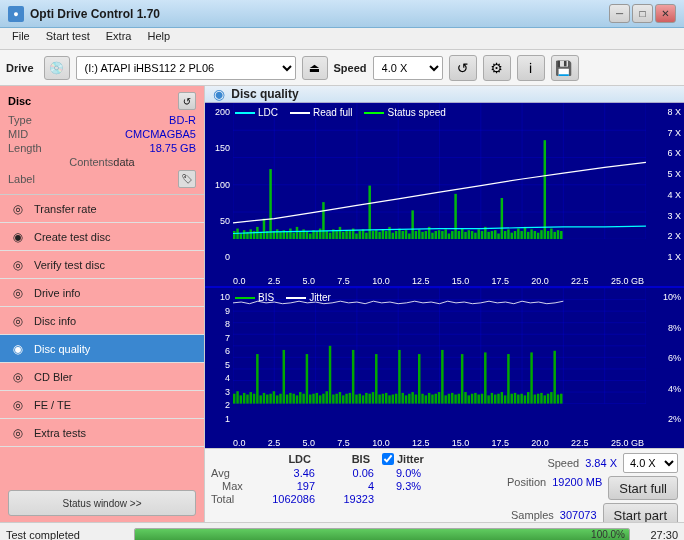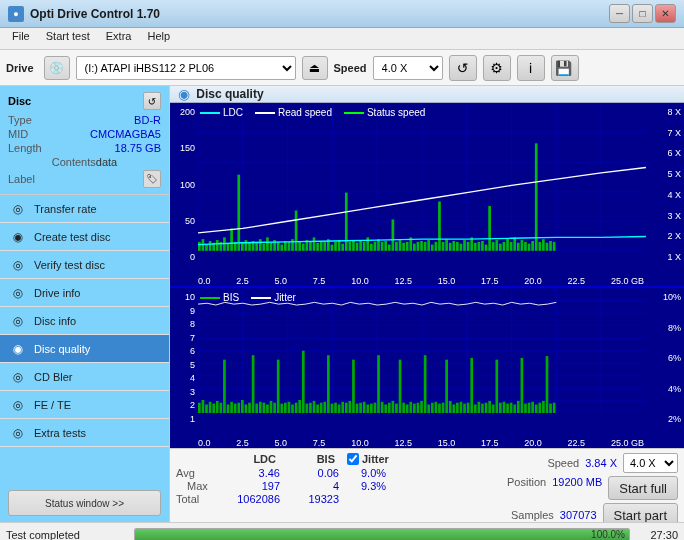--- a/index.html
+++ b/index.html
@@ -79,22 +79,22 @@
       border: 1px solid #aaa; border-radius: 3px;
       display: flex; align-items: center; justify-content: center;
       cursor: pointer; font-size: 14px;
     }
 
     
     .main { display: flex; height: 436px; }
 
     
     .sidebar {
-      width: 170px;
-      background: #7dd3fc;
+      width: 205px;
+      background: #fca5a5;
       border-right: 1px solid #ccc;
       display: flex;
       flex-direction: column;
     }
     .disc-info {
       padding: 6px 8px;
       border-bottom: 1px solid #ccc;
     }
     .disc-header {
       display: flex; align-items: center; justify-content: space-between;
@@ -362,21 +362,21 @@
 
       <div class="chart-top">
 
         <div class="chart-legend">
           <div class="legend-item">
             <div class="legend-dot" style="background:#00ffff;"></div>
             <span>LDC</span>
           </div>
           <div class="legend-item">
             <div class="legend-dot" style="background:#ffffff;"></div>
-            <span>Read speed</span>
+            <span>Read full</span>
           </div>
           <div class="legend-item">
             <div class="legend-dot" style="background:#00ff00;"></div>
             <span>Status speed</span>
           </div>
         </div>
 
         <div class="y-axis">
           <span class="y-label">200</span>
           <span class="y-label">150</span>

